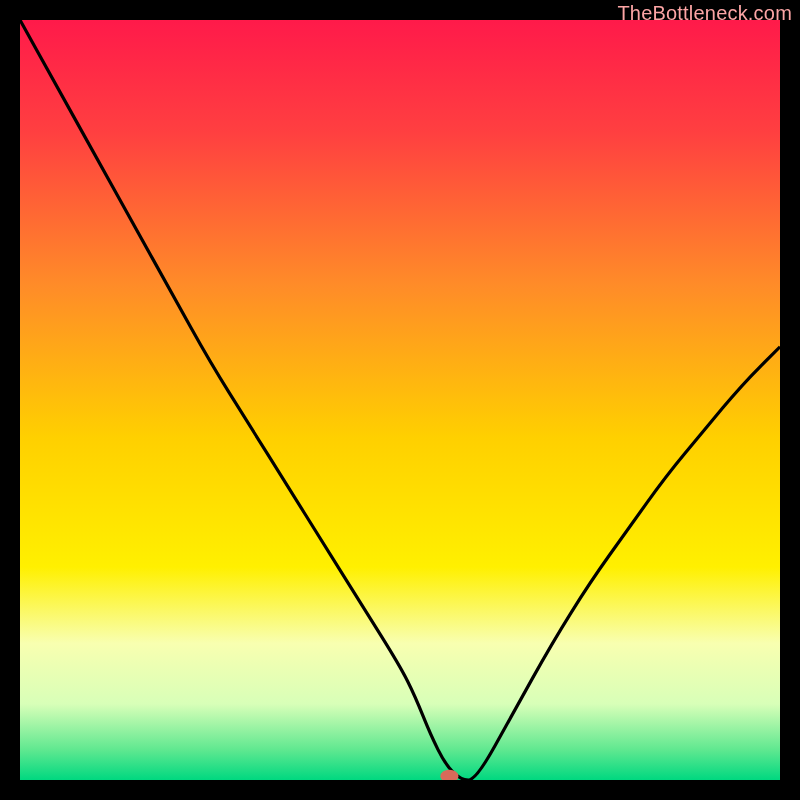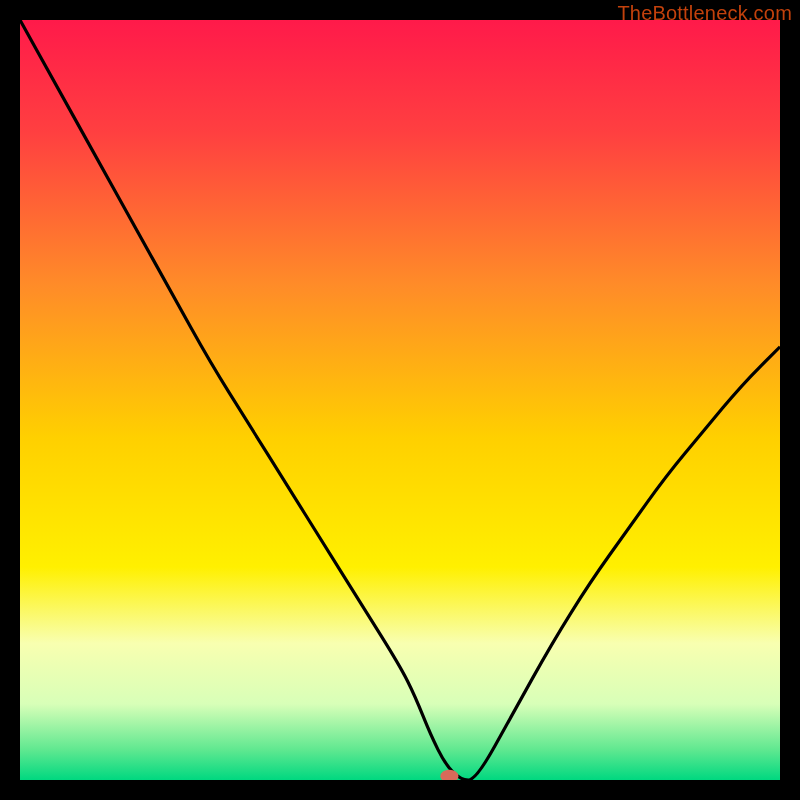--- a/index.html
+++ b/index.html
@@ -20,21 +20,21 @@
     position: absolute;
     left: 20px;
     top: 20px;
     width: 760px;
     height: 760px;
   }
   .watermark {
     position: absolute;
     top: 2px;
     right: 8px;
-    color: #c2410c;
+    color: #fca5a5;
     font-size: 20px;
     font-weight: 500;
     z-index: 10;
     letter-spacing: 0.2px;
   }
   svg {
     display: block;
   }
 </style>
 </head>

